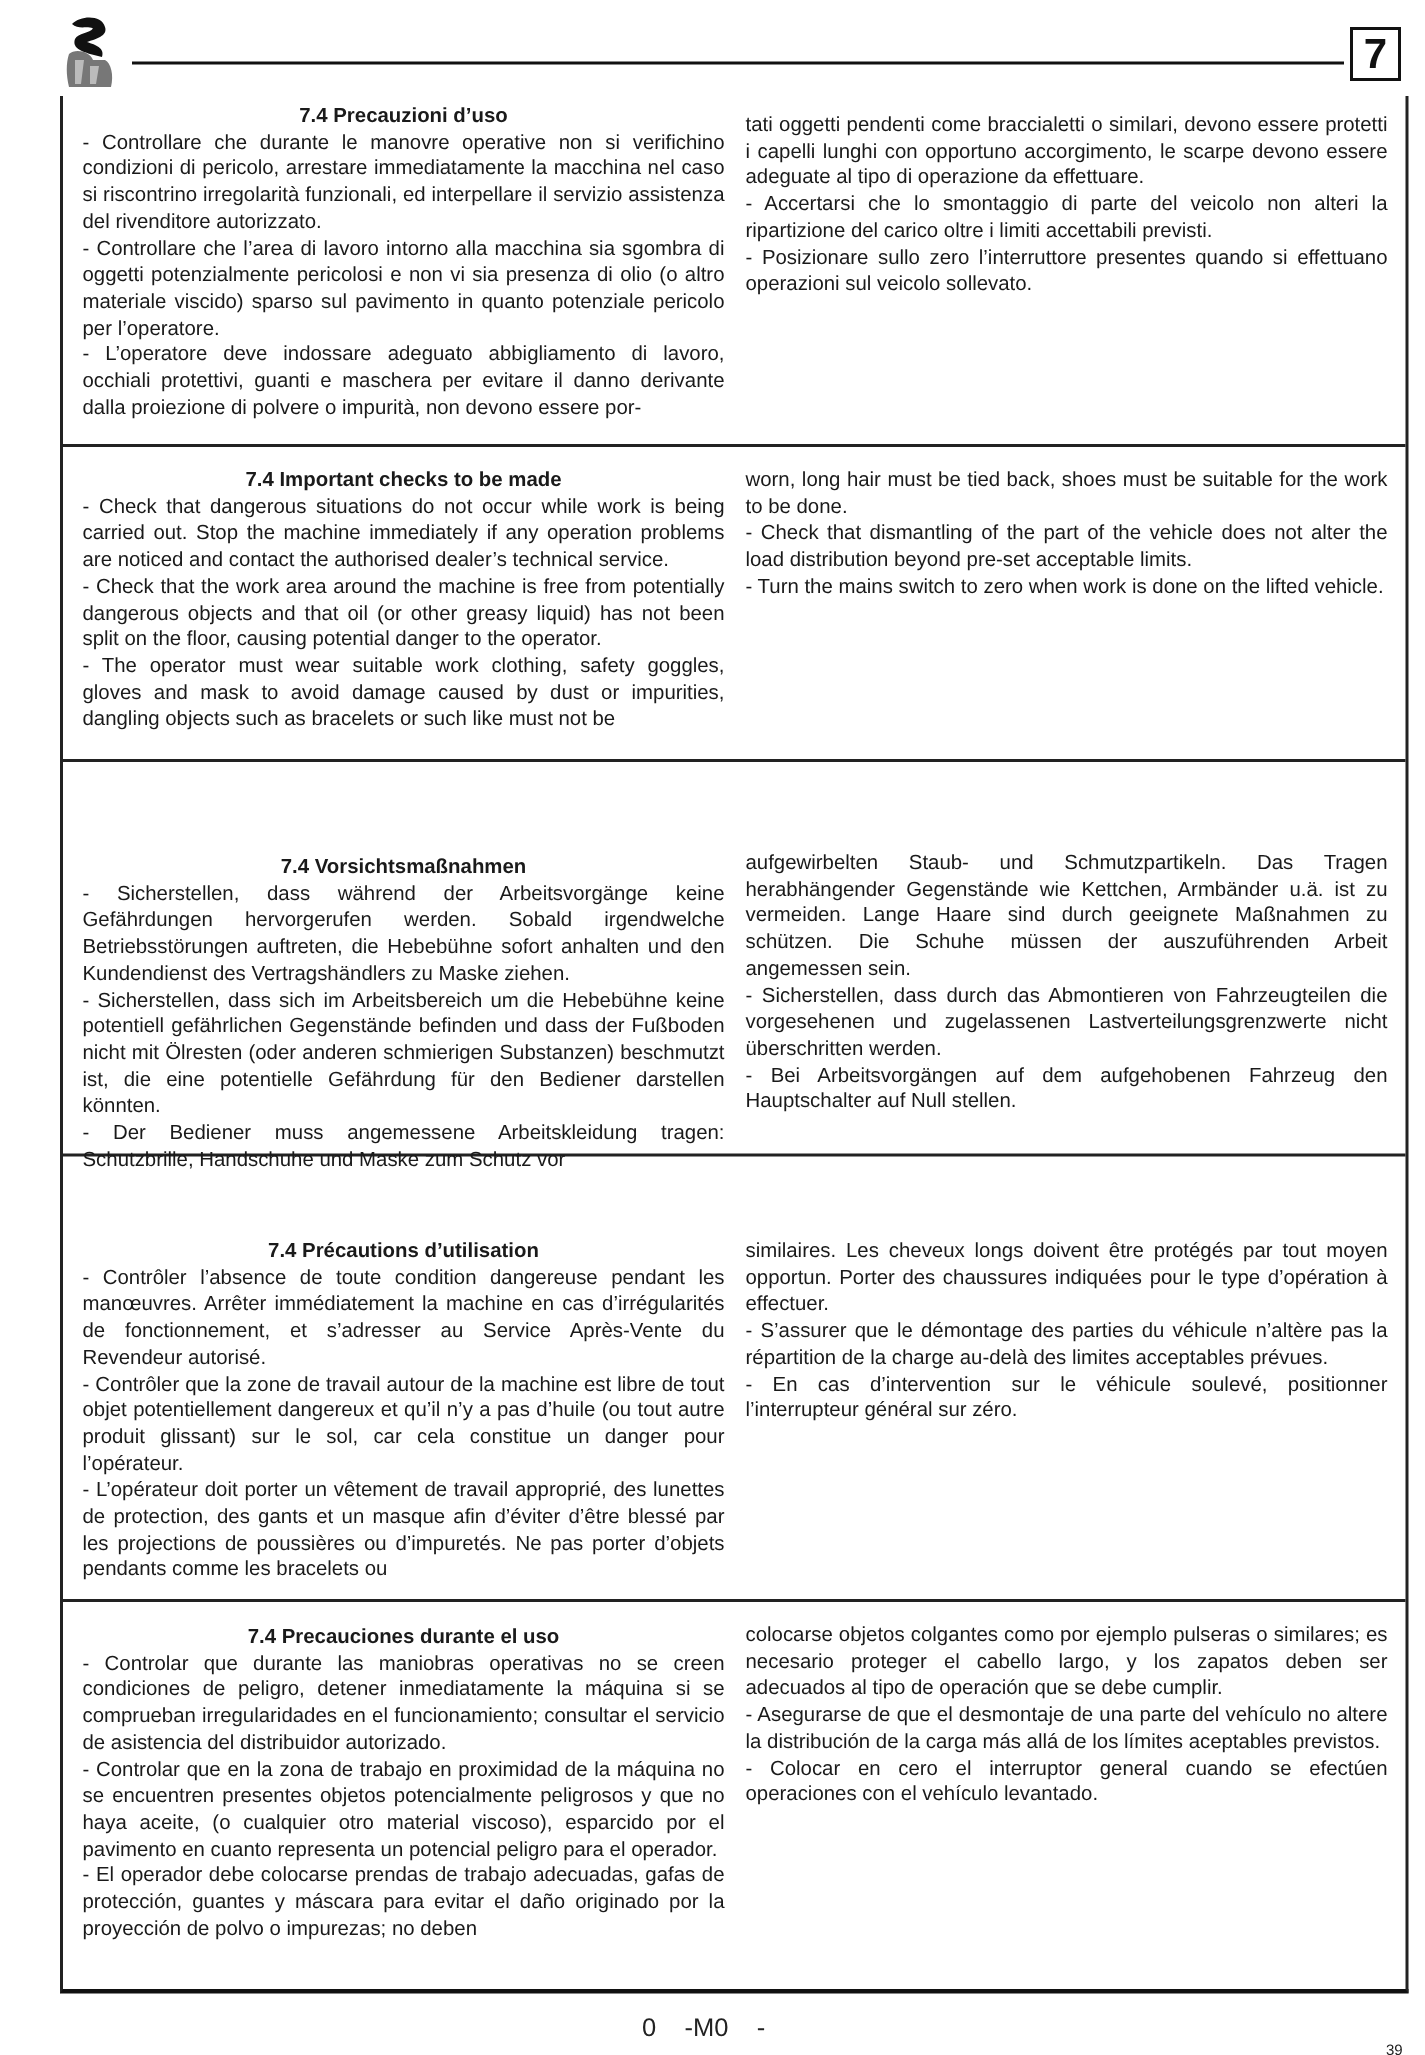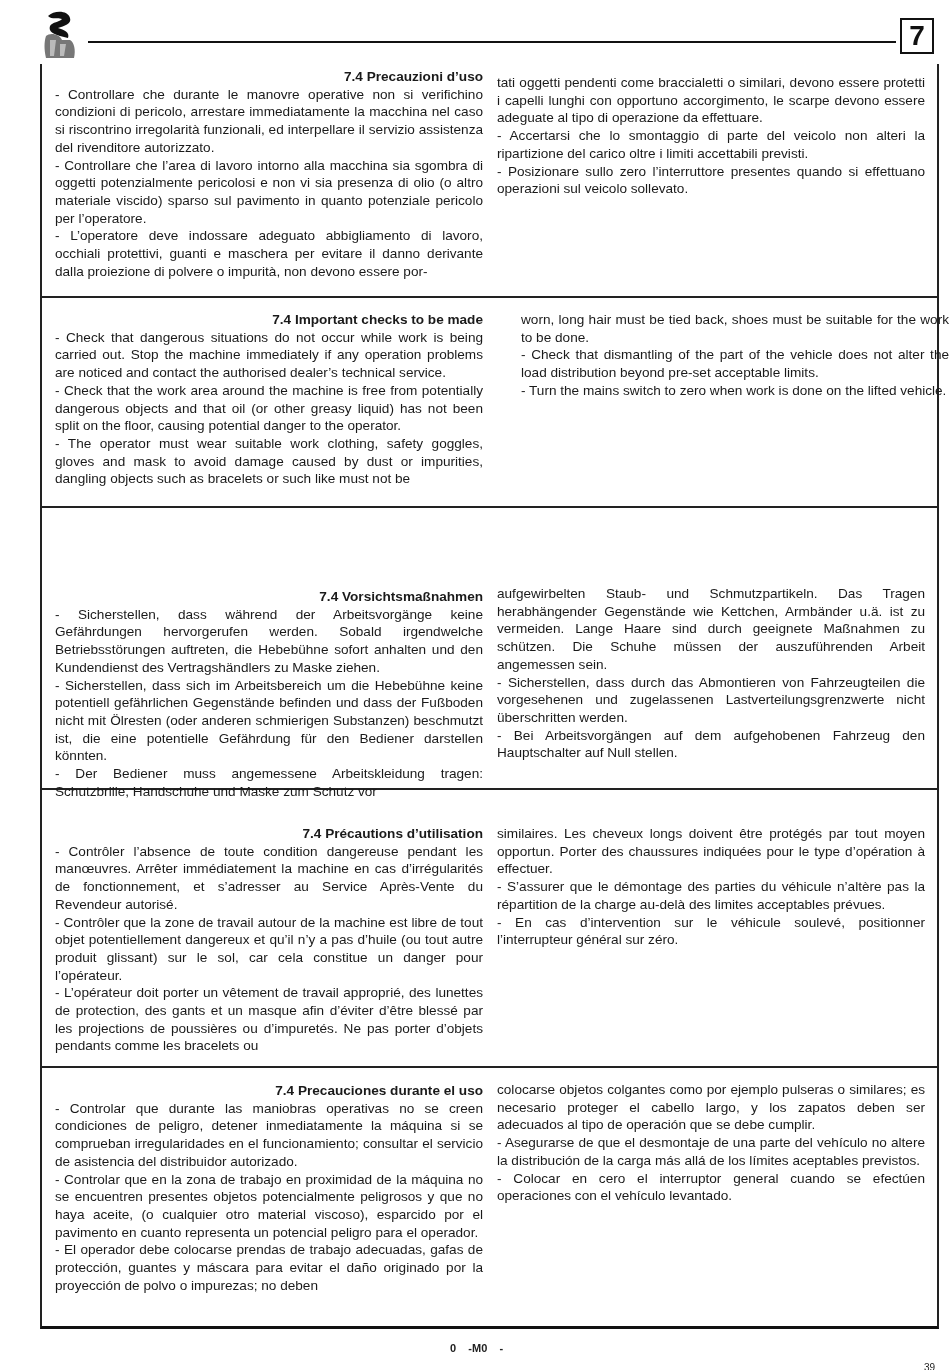--- a/index.html
+++ b/index.html
@@ -24,23 +24,23 @@
       position: absolute; left: 0; width: 895px; box-sizing: border-box;
     }
     .section.divided { border-bottom: 2px solid #222; }
     .col {
       position: absolute; width: 428px;
       font-size: 13.6px; line-height: 17.7px; text-align: justify;
     }
     .col.left { left: 13px; }
     .col.right { left: 455px; }
     .col p { margin: 0; }
-    .col .title { font-weight: bold; text-align: right; }
+    .col .title { font-weight: bold; text-align: center; }
     .footer-code {
-      position: absolute; left: 450px; top: 1342px; font-size: 11px; font-weight: bold;
+      position: absolute; left: 428px; top: 1342px; font-size: 17px; font-weight: normal;
       color: #222; white-space: pre;
     }
     .page-number { position: absolute; left: 924px; top: 1362px; font-size: 10px; color: #222; }
   </style>
 </head>
 <body>
 
 <svg class="logo" viewBox="0 0 40 50">
   <path d="M8 6 C14 0, 28 0, 30 8 C32 14, 24 16, 18 18 C24 20, 30 22, 28 28 L20 26 C14 24, 8 22, 10 16 C12 12, 20 12, 22 9 C18 7, 12 10, 8 6 Z" fill="#111"></path>
   <path d="M6 26 C10 22, 20 24, 22 30 L30 30 C34 32, 36 40, 34 48 L6 48 C4 40, 4 32, 6 26 Z" fill="#777"></path>
@@ -65,28 +65,28 @@
     </div>
   </div>
 
   <div class="section divided" style="top:234px; height:210px;">
     <div class="col left" style="top:13px;">
       <p class="title">7.4 Important checks to be made</p>
       <p>- Check that dangerous situations do not occur while work is being carried out. Stop the machine immediately if any operation problems are noticed and contact the authorised dealer’s technical service.</p>
       <p>- Check that the work area around the machine is free from potentially dangerous objects and that oil (or other greasy liquid) has not been split on the floor, causing potential danger to the operator.</p>
       <p>- The operator must wear suitable work clothing, safety goggles, gloves and mask to avoid damage caused by dust or impurities, dangling objects such as bracelets or such like must not be</p>
     </div>
-    <div class="col right" style="top:13px;margin-left:24px;">
+    <div class="col right" style="top:13px;">
       <p>worn, long hair must be tied back, shoes must be suitable for the work to be done.</p>
       <p>- Check that dismantling of the part of the vehicle does not alter the load distribution beyond pre-set acceptable limits.</p>
       <p>- Turn the mains switch to zero when work is done on the lifted vehicle.</p>
     </div>
   </div>
 
-  <div class="section divided" style="top:510px; height:216px;">
+  <div class="section divided" style="top:491px; height:216px;">
     <div class="col left" style="top:14px;">
       <p class="title">7.4 Vorsichtsmaßnahmen</p>
       <p>- Sicherstellen, dass während der Arbeitsvorgänge keine Gefährdungen hervorgerufen werden. Sobald irgendwelche Betriebsstörungen auftreten, die Hebebühne sofort anhalten und den Kundendienst des Vertragshändlers zu Maske ziehen.</p>
       <p>- Sicherstellen, dass sich im Arbeitsbereich um die Hebebühne keine potentiell gefährlichen Gegenstände befinden und dass der Fußboden nicht mit Ölresten (oder anderen schmierigen Substanzen) beschmutzt ist, die eine potentielle Gefährdung für den Bediener darstellen könnten.</p>
       <p>- Der Bediener muss angemessene Arbeitskleidung tragen: Schutzbrille, Handschuhe und Maske zum Schutz vor</p>
     </div>
     <div class="col right" style="top:11px;">
       <p>aufgewirbelten Staub- und Schmutzpartikeln. Das Tragen herabhängender Gegenstände wie Kettchen, Armbänder u.ä. ist zu vermeiden. Lange Haare sind durch geeignete Maßnahmen zu schützen. Die Schuhe müssen der auszuführenden Arbeit angemessen sein.</p>
       <p>- Sicherstellen, dass durch das Abmontieren von Fahrzeugteilen die vorgesehenen und zugelassenen Lastverteilungsgrenzwerte nicht überschritten werden.</p>
       <p>- Bei Arbeitsvorgängen auf dem aufgehobenen Fahrzeug den Hauptschalter auf Null stellen.</p>

